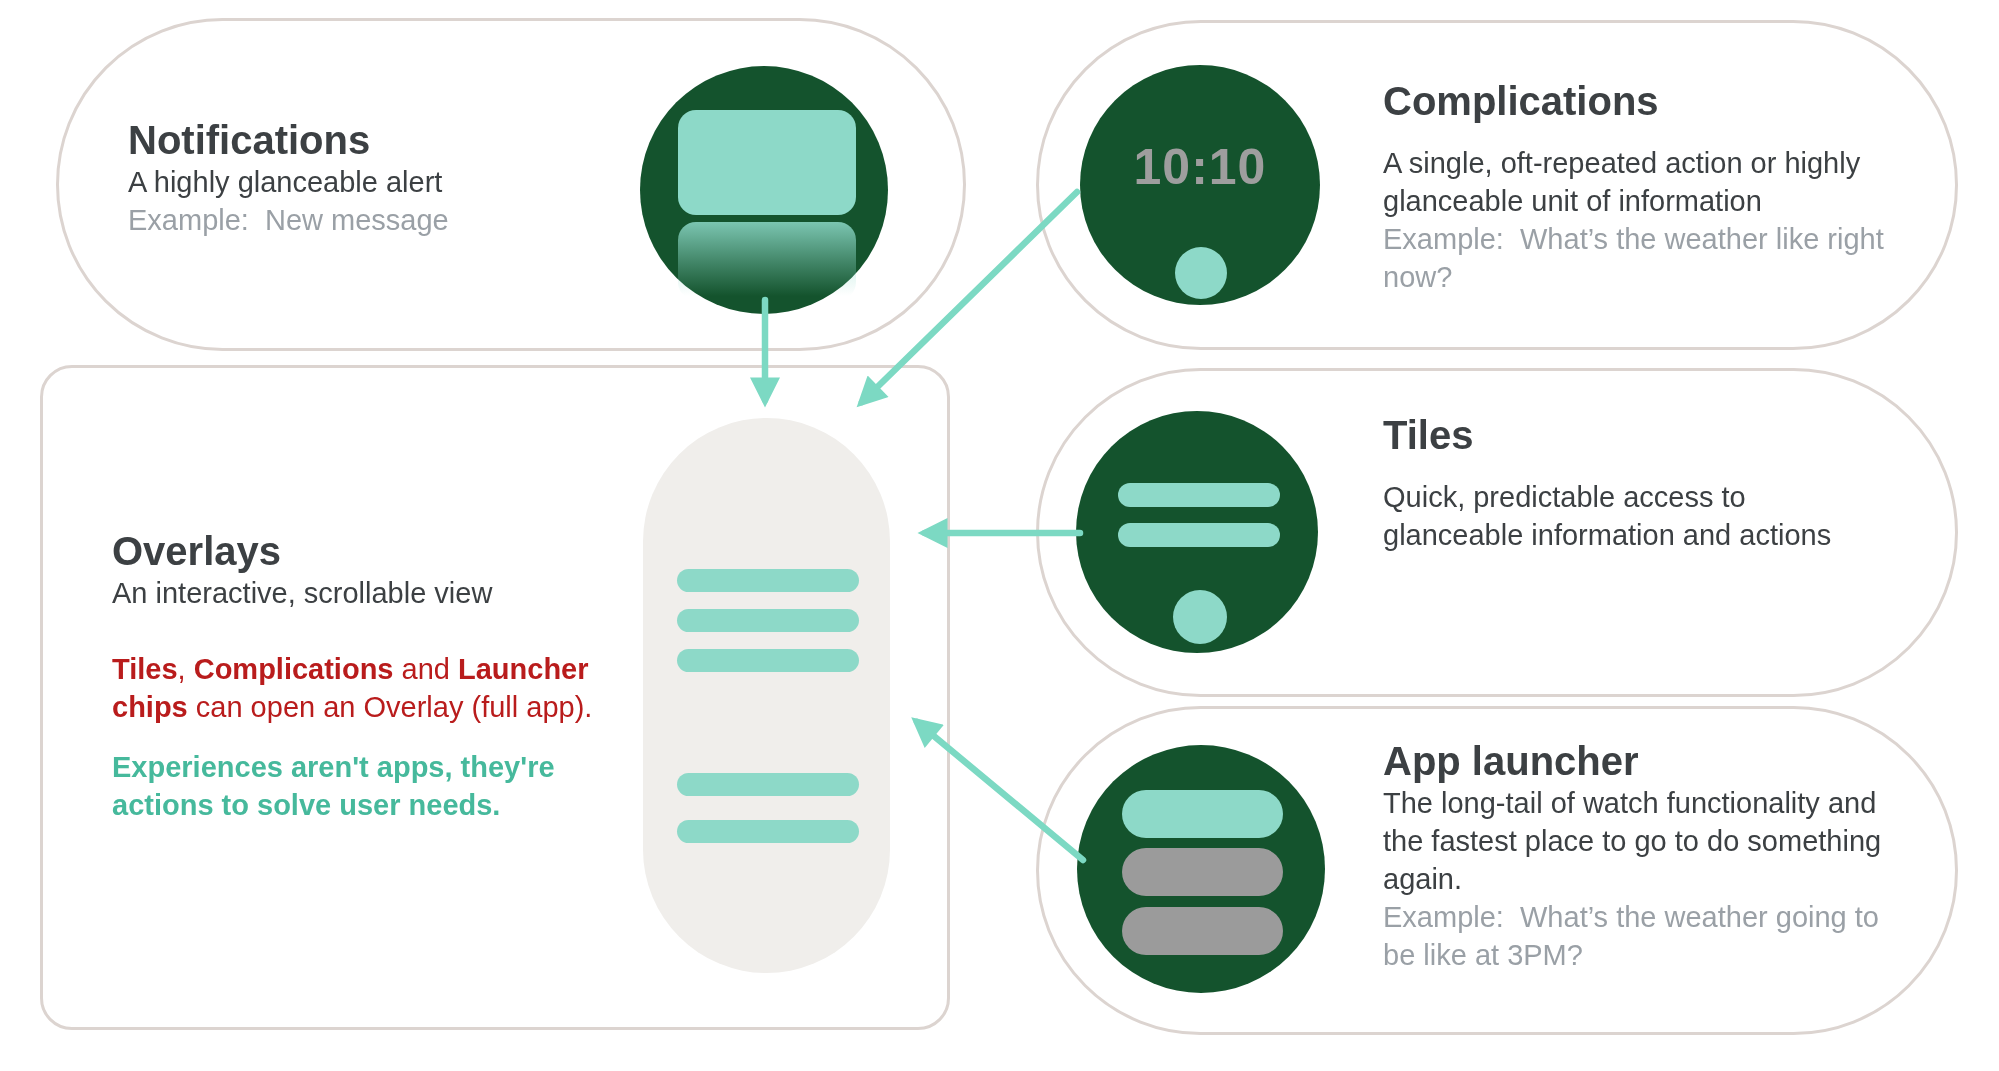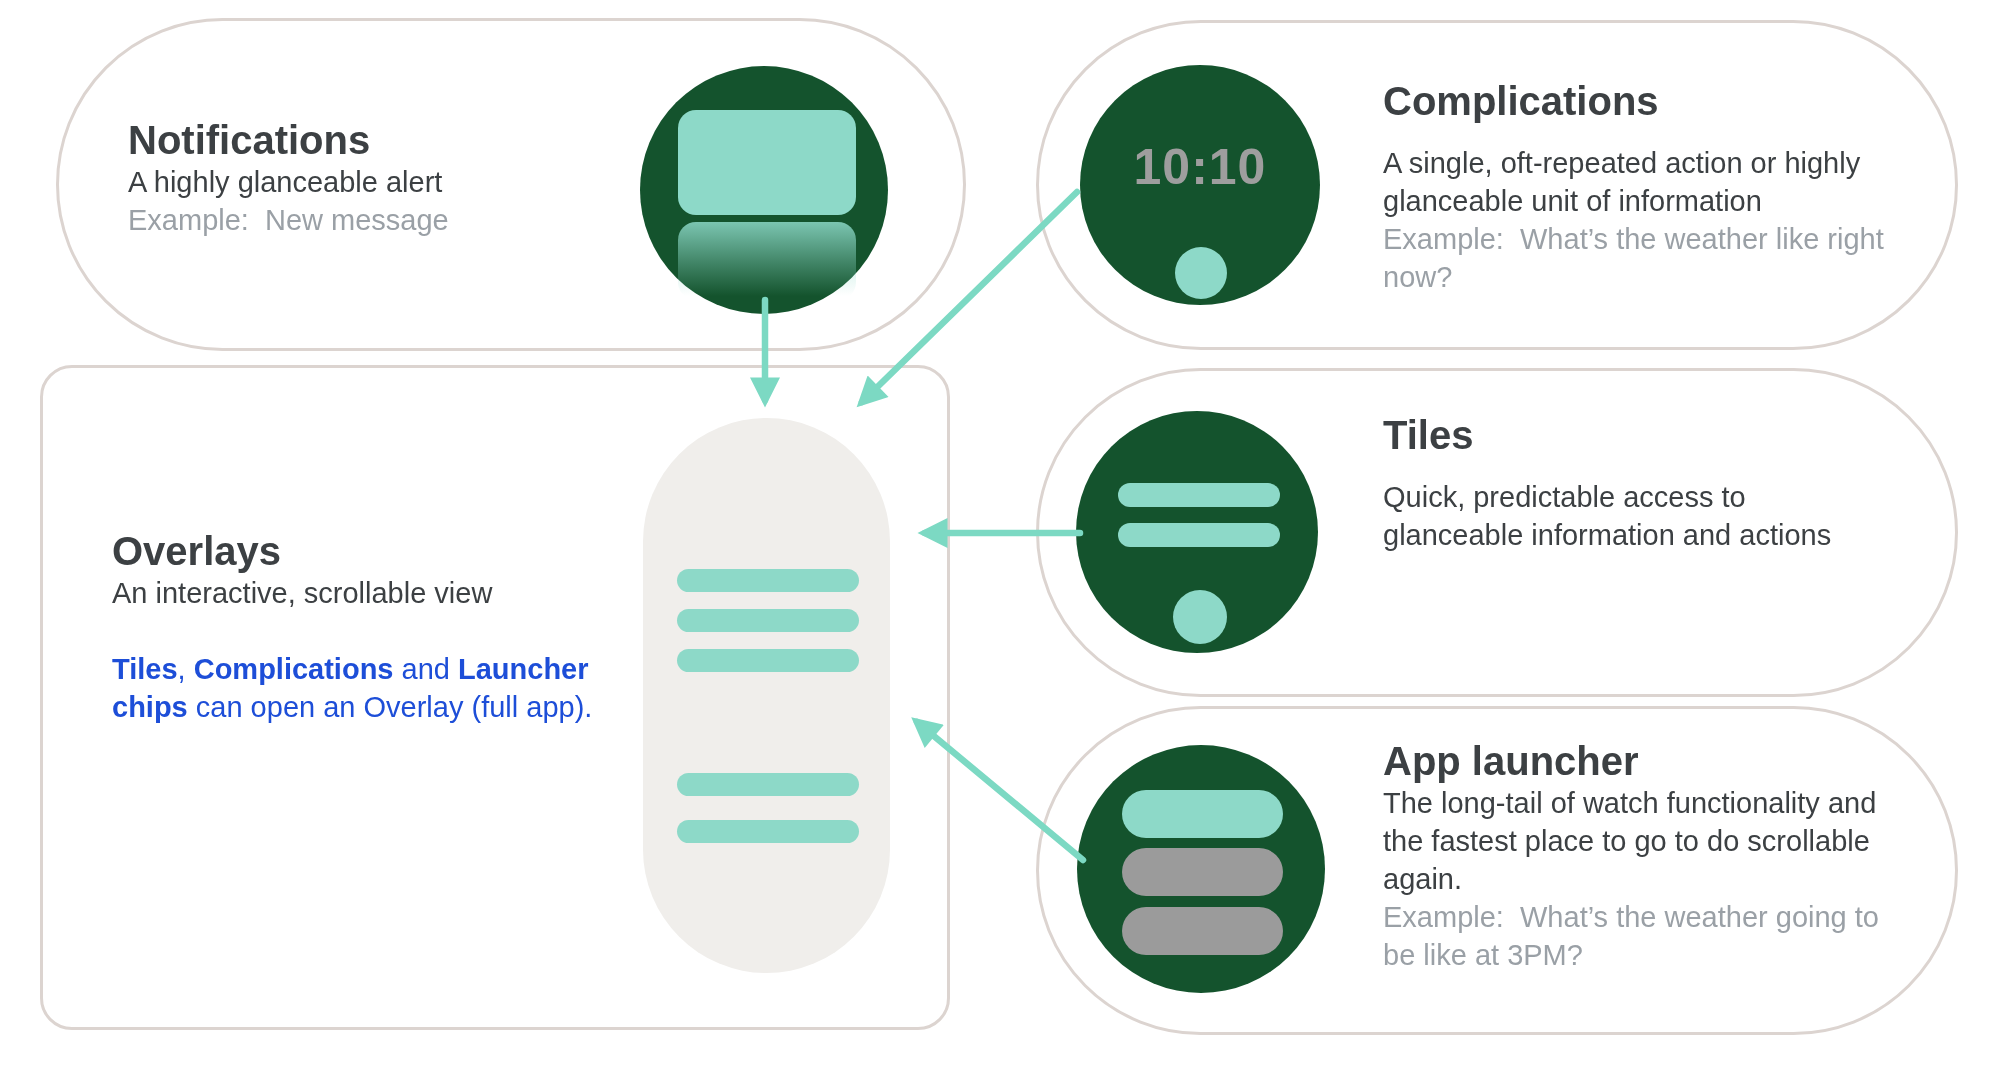--- a/index.html
+++ b/index.html
@@ -44,21 +44,21 @@
   .text-block{position:absolute;}
   .title{font-size:40px;line-height:46px;font-weight:600;color:#3C4043;margin:0;}
   .body{font-size:29px;line-height:38px;color:#3C4043;white-space:pre-line;margin:0;}
   .example{font-size:29px;line-height:38px;color:#9AA0A6;white-space:pre-line;margin:0;}
   #text-complications{left:1383px;top:78px;width:560px;}
   #text-complications .title{margin-bottom:20px;}
   #text-tiles{left:1383px;top:412px;width:560px;}
   #text-tiles .title{margin-bottom:20px;}
   #text-applauncher{left:1383px;top:738px;width:570px;}
   #text-applauncher .title{}
-  .note{font-size:29px;line-height:38px;color:#1d4ed8;margin:38px 0 0 0;}
+  .note{font-size:29px;line-height:38px;color:#b91c1c;margin:38px 0 0 0;}
   .note b{font-weight:700;}
   .callout{font-size:29px;line-height:38px;font-weight:700;color:#46B99C;white-space:pre-line;margin:22px 0 0 0;}
 
   #arrow-layer{position:absolute;left:0;top:0;width:1999px;height:1071px;pointer-events:none;}
 </style>
 </head>
 <body>
 
 <div id="canvas">
 
@@ -72,20 +72,22 @@
   <div class="watch" id="watch-notifications">
     <div class="teal notif-block"></div>
     <div class="notif-fade"></div>
   </div>
 
   <div class="card" id="card-overlays">
     <div class="text-block" style="position:absolute;left:69px;top:160px;width:548px;">
       <p class="title">Overlays</p>
       <p class="body">An interactive, scrollable view</p>
       <p class="note"><b>Tiles</b><span>, </span><b>Complications</b><span> and </span><b>Launcher chips</b><span> can open an Overlay (full app).</span></p>
+      <p class="callout">Experiences aren't apps, they're
+actions to solve user needs.</p>
     </div>
   </div>
   <div id="overlay-pill">
     <div class="teal pill-bar" id="pill-bar-1"></div>
     <div class="teal pill-bar" id="pill-bar-2"></div>
     <div class="teal pill-bar" id="pill-bar-3"></div>
     <div class="teal pill-bar" id="pill-bar-4"></div>
     <div class="teal pill-bar" id="pill-bar-5"></div>
   </div>
 
@@ -111,21 +113,21 @@
   <div class="watch" id="watch-tiles">
     <div class="teal tile-bar" id="tile-bar-1"></div>
     <div class="teal tile-bar" id="tile-bar-2"></div>
     <div class="teal dot" id="tile-dot"></div>
   </div>
 
   <div class="card" id="card-applauncher"></div>
   <div class="text-block" id="text-applauncher">
     <p class="title">App launcher</p>
     <p class="body">The long-tail of watch functionality and
-the fastest place to go to do scrollable
+the fastest place to go to do something
 again.</p>
     <p class="example">Example:&nbsp; What’s the weather going to
 be like at 3PM?</p>
   </div>
   <div class="watch" id="watch-applauncher">
     <div class="chip teal" id="chip-1"></div>
     <div class="chip gray" id="chip-2"></div>
     <div class="chip gray" id="chip-3"></div>
   </div>
 

